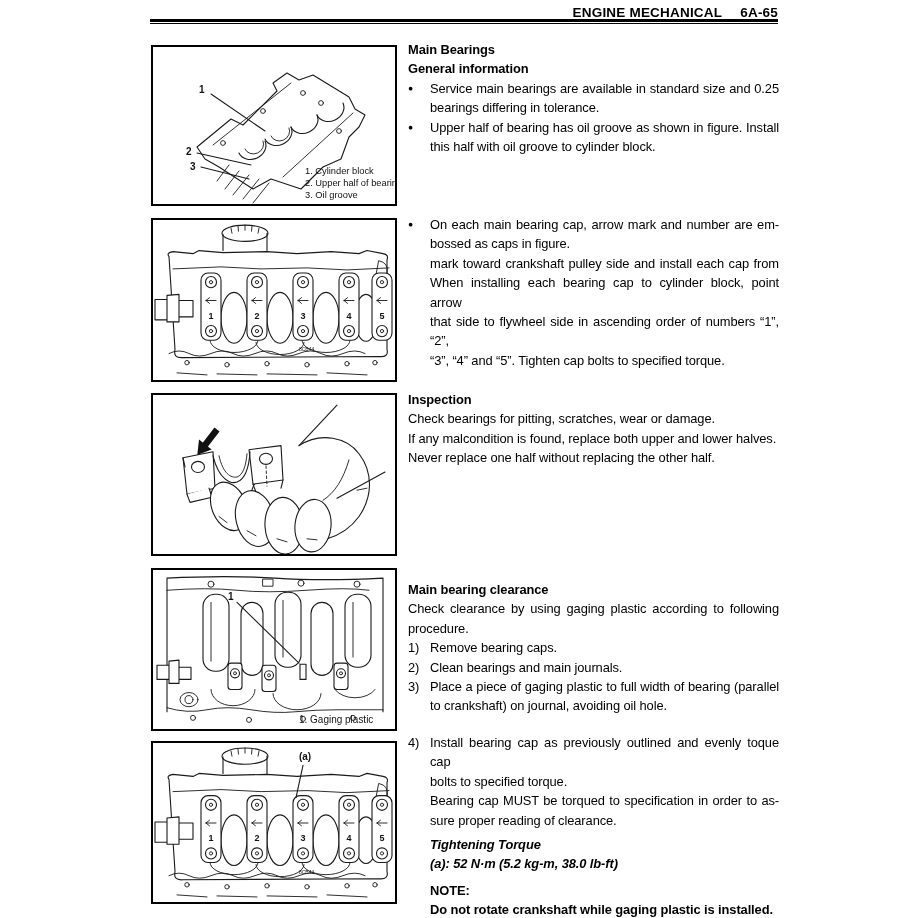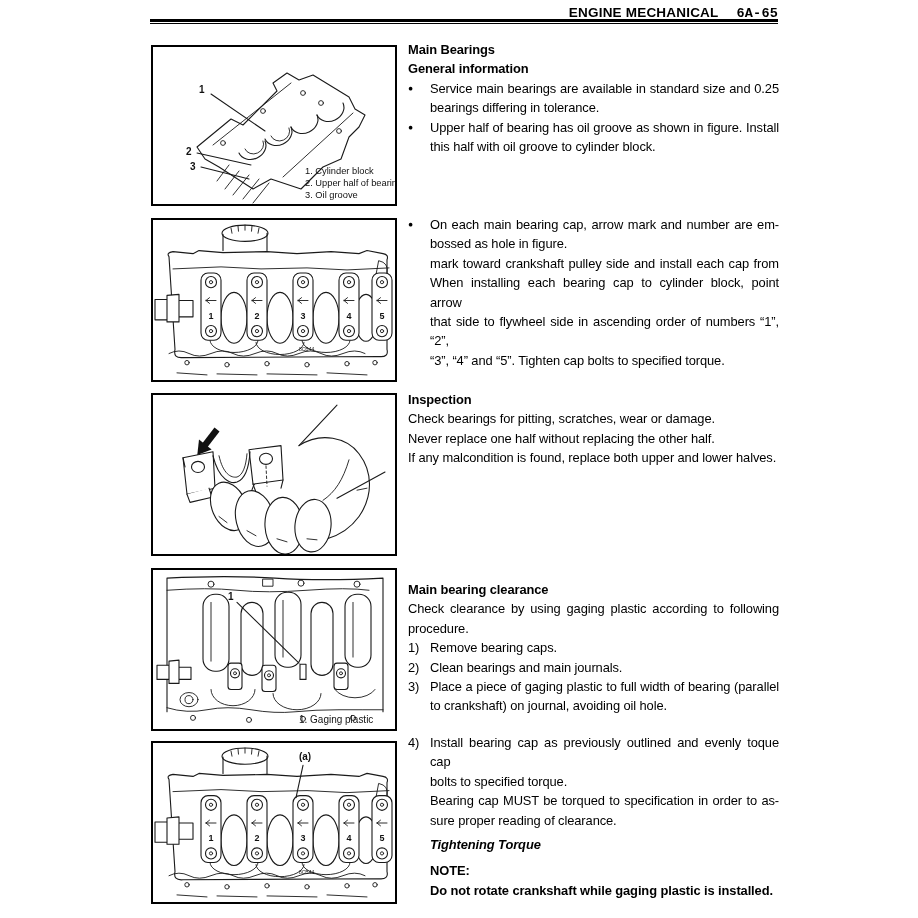--- a/index.html
+++ b/index.html
@@ -1,21 +1,21 @@
 <!DOCTYPE html>
 <html><head>
 <meta charset="utf-8">
 <style>
   html,body{margin:0;padding:0;background:#fff;}
   .page{position:relative;width:918px;height:918px;background:#fff;overflow:hidden;
         font-family:"Liberation Sans",sans-serif;color:#000;}
   
   .hdr-text{position:absolute;top:5px;left:150px;width:628px;text-align:right;
             font-weight:bold;font-size:13.5px;letter-spacing:.2px;}
-  .hdr-page{margin-left:18px;font-family:Liberation Mono, monospace;}
+  .hdr-page{margin-left:18px;}
   .hdr-rule{position:absolute;top:19px;left:150px;width:628px;height:5px;
             border-top:3px solid #000;border-bottom:1px solid #000;box-sizing:border-box;}
   
   .fig{position:absolute;left:151px;width:246px;border:2px solid #000;
        box-sizing:border-box;background:#fff;}
   .fig svg{display:block;width:100%;height:100%;}
   .fig-1{top:45px;height:161px;}
   .fig-2{top:218px;height:164px;}
   .fig-3{top:393px;height:163px;}
   .fig-4{top:568px;height:163px;}
@@ -251,34 +251,34 @@
         <div>this half with oil groove to cylinder block.</div>
       </div>
     </div>
   </div>
 
   <div class="tcol b2">
     <div class="li">
       <span class="mk mk-dot">●</span>
       <div class="cnt">
         <div class="jl">On each main bearing cap, arrow mark and number are em-</div>
-        <div>bossed as hole in figure.</div>
+        <div>bossed as caps in figure.</div>
         <div class="jl">mark toward crankshaft pulley side and install each cap from</div>
         <div class="jl">When installing each bearing cap to cylinder block, point arrow</div>
         <div class="jl">that side to flywheel side in ascending order of numbers “1”, “2”,</div>
         <div>“3”, “4” and “5”. Tighten cap bolts to specified torque.</div>
       </div>
     </div>
   </div>
 
   <div class="tcol b3">
     <div class="h">Inspection</div>
     <div>Check bearings for pitting, scratches, wear or damage.</div>
+    <div>If any malcondition is found, replace both upper and lower halves.</div>
     <div>Never replace one half without replacing the other half.</div>
-    <div>If any malcondition is found, replace both upper and lower halves.</div>
   </div>
 
   <div class="tcol b4">
     <div class="h">Main bearing clearance</div>
     <div class="jl">Check clearance by using gaging plastic according to following</div>
     <div>procedure.</div>
     <div class="li">
       <span class="mk">1)</span>
       <div class="cnt">
         <div>Remove bearing caps.</div>
@@ -302,20 +302,21 @@
   <div class="tcol b5">
     <div class="li">
       <span class="mk">4)</span>
       <div class="cnt">
         <div class="jl">Install bearing cap as previously outlined and evenly toque cap</div>
         <div>bolts to specified torque.</div>
         <div class="jl">Bearing cap MUST be torqued to specification in order to as-</div>
         <div>sure proper reading of clearance.</div>
         <div class="boldblk gap1">
           <div>Tightening Torque</div>
+          <div>(a): 52 N·m (5.2 kg-m, 38.0 lb-ft)</div>
         </div>
         <div class="boldblk gap2">
           <div>NOTE:</div>
           <div>Do not rotate crankshaft while gaging plastic is installed.</div>
         </div>
       </div>
     </div>
   </div>
 
 </div>

